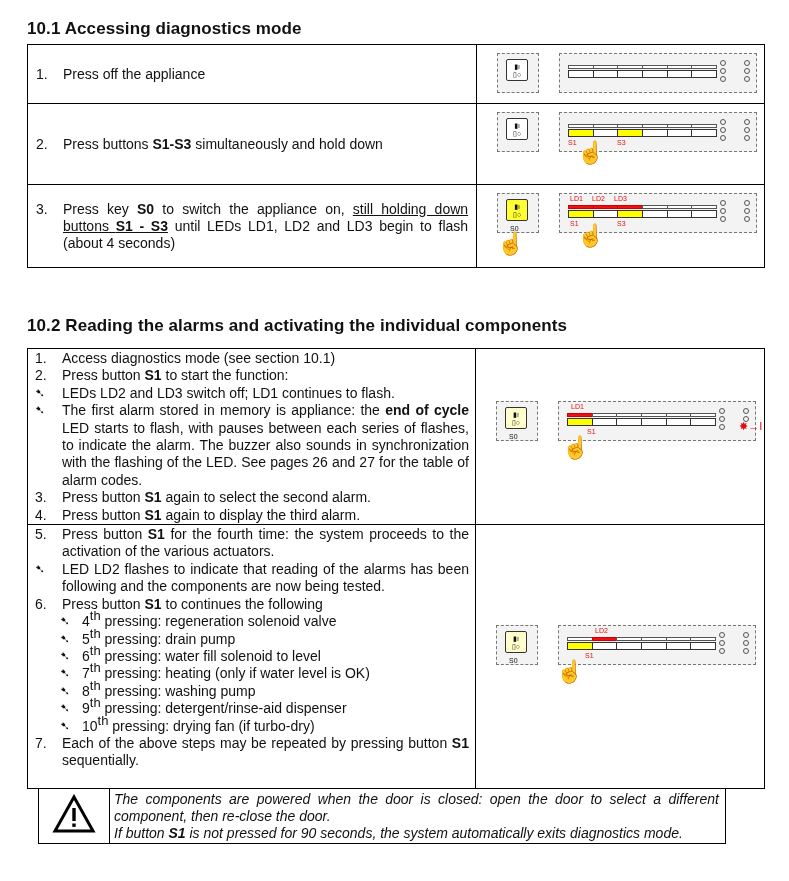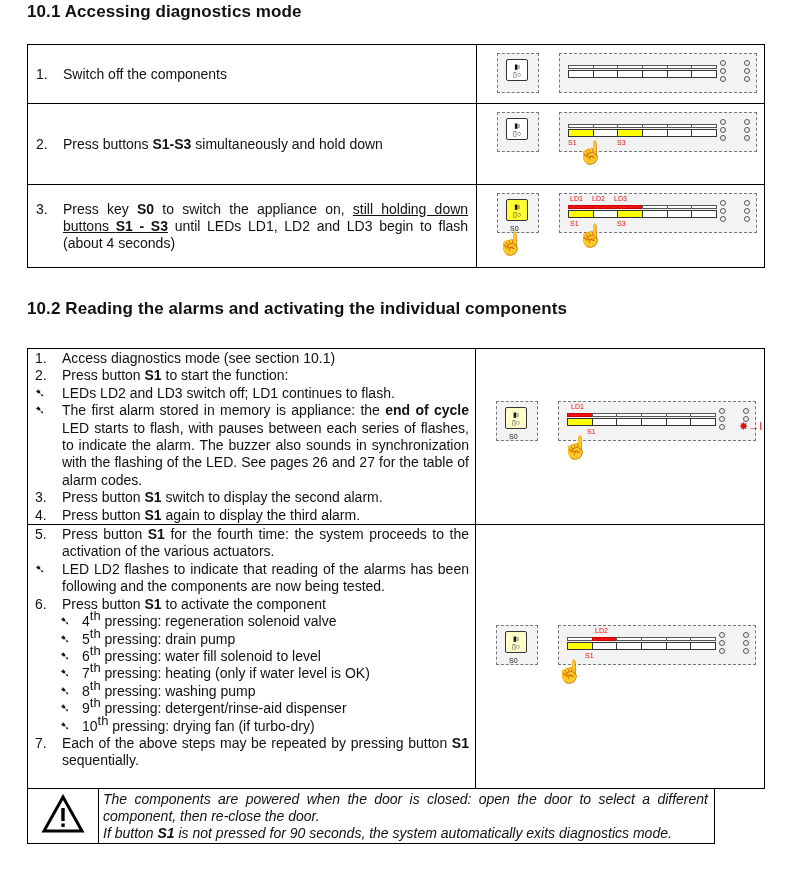--- a/index.html
+++ b/index.html
@@ -1,21 +1,21 @@
 <!DOCTYPE html>
 <html><head>
 <meta charset="utf-8">
 <style>
   html, body { margin: 0; padding: 0; background: #ffffff; }
   body {
     width: 789px; height: 881px; position: relative; overflow: hidden;
     font-family: "Liberation Sans", sans-serif; color: #111;
   }
   .h {
-    position: absolute; left: 27px; font-weight: bold; font-size: 17px; letter-spacing: 0.1px;
+    position: absolute; left: 27px; font-weight: bold; font-size: 17px; letter-spacing: 0.1px; margin-top: 17px;
   }
   #h1 { top: 2px; }
   #h2 { top: 299px; }
 
   table.t { position: absolute; border-collapse: collapse; }
   table.t td { border: 1.3px solid #000; padding: 0; vertical-align: middle; }
   #t1 { left: 27px; top: 44px; width: 738px; }
   #t1 td.txt { width: 442px; font-size: 14px; padding: 0 8px 0 8px; }
   #t1 td.img { width: 296px; position: relative; }
   #t1 tr.r1 td { height: 58px; }
@@ -30,21 +30,21 @@
   #t2 { left: 27px; top: 348px; width: 738px; }
   #t2 td.txt { width: 442px; font-size: 14px; padding: 1px 6px 0 7px; vertical-align: top; }
   #t2 td.img { width: 296px; position: relative; }
   .ln { display: flex; line-height: 17.4px; text-align: justify; }
   .ln .num { width: 27px; }
   .ln .bul { width: 27px; flex: none; font-size: 12px; }
   .ln.sub { padding-left: 25px; }
   .ln.sub .bul { width: 22px; }
   sup { font-size: 13px; line-height: 0; vertical-align: super; }
 
-  #warn { position: absolute; left: 27px; top: 788px; width: 688px; border-collapse: collapse; }
+  #warn { position: absolute; left: 38px; top: 788px; width: 688px; border-collapse: collapse; }
   #warn td { border: 1.3px solid #000; padding: 0; }
   #warn td.ico { width: 70px; height: 54px; text-align: center; }
   #warn td.wt { font-style: italic; font-size: 14px; line-height: 17px; padding: 1px 6px 1px 4px; text-align: justify; }
 
   
   .panel { position: absolute; }
   .sw-box { position: absolute; left: 20px; width: 40px; height: 38px; border: 1px dashed #777; background: #f3f3f3; }
   .sw-key { position: absolute; left: 8px; top: 5px; width: 22px; height: 22px; border: 1.5px solid #333; background: #fff; border-radius: 2px;
             font-size: 7px; line-height: 8px; text-align: center; box-sizing: border-box; padding-top: 3px; }
   .sw-key.yellow { background: #ffff33; }
@@ -68,21 +68,21 @@
 <body>
 
 <div class="h" id="h1">10.1  Accessing diagnostics mode</div>
 
 <table class="t" id="t1">
   <tbody>
       <tr class="r1">
     <td class="txt">
       <div class="step">
         <span class="num">1.</span>
-        <span class="body">Switch off the components</span>
+        <span class="body">Press off the appliance</span>
       </div>
     </td>
     <td class="img">
       <div class="panel" style="left:0;top:0;width:296px;height:58px;">
         <div class="sw-box" style="top:8px;">
           <div class="sw-key">▮ı<br>▯○</div>
         </div>
         <div class="ctrl-box" style="top:8px;">
           <div class="keys">
             <div class="keyrow-top">
@@ -237,21 +237,21 @@
       <div class="ln">
             <span class="bul">➷</span>
             <span class="body">LEDs LD2 and LD3 switch off; LD1 continues to flash.</span>
           </div>
       <div class="ln">
             <span class="bul">➷</span>
             <span class="body"><span>The first alarm stored in memory is appliance: the </span><b>end of cycle</b><span> LED starts to flash, with pauses between each series of flashes, to indicate the alarm. The buzzer also sounds in synchronization with the flashing of the LED. See pages 26 and 27 for the table of alarm codes.</span></span>
           </div>
       <div class="ln">
             <span class="num">3.</span>
-            <span class="body"><span>Press button </span><b>S1</b><span> switch to display the second alarm.</span></span>
+            <span class="body"><span>Press button </span><b>S1</b><span> again to select the second alarm.</span></span>
           </div>
       <div class="ln">
             <span class="num">4.</span>
             <span class="body"><span>Press button </span><b>S1</b><span> again to display the third alarm.</span></span>
           </div>
     </td>
     <td class="img">
       <div class="panel" style="left:0;top:0;width:296px;height:174px;">
         <div class="sw-box" style="top:52px;">
           <div class="sw-key pale">▮ı<br>▯○</div>
@@ -298,21 +298,21 @@
       <div class="ln">
             <span class="num">5.</span>
             <span class="body"><span>Press button </span><b>S1</b><span> for the fourth time: the system proceeds to the activation of the various actuators.</span></span>
           </div>
       <div class="ln">
             <span class="bul">➷</span>
             <span class="body">LED LD2 flashes to indicate that reading of the alarms has been following and the components are now being tested.</span>
           </div>
       <div class="ln">
             <span class="num">6.</span>
-            <span class="body"><span>Press button </span><b>S1</b><span> to activate the component</span></span>
+            <span class="body"><span>Press button </span><b>S1</b><span> to continues the following</span></span>
           </div>
       <div id="pressings">
             <div class="ln sub">
               <span class="bul">➷</span>
               <span class="body"><span>4</span><sup>th</sup><span> pressing: regeneration solenoid valve</span></span>
             </div>
             <div class="ln sub">
               <span class="bul">➷</span>
               <span class="body"><span>5</span><sup>th</sup><span> pressing: drain pump</span></span>
             </div>

